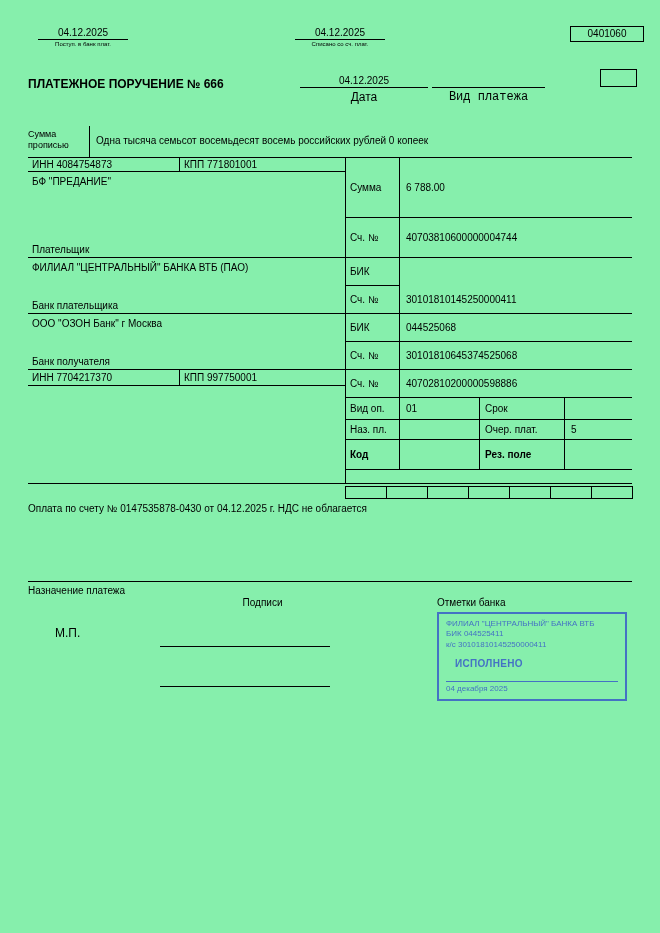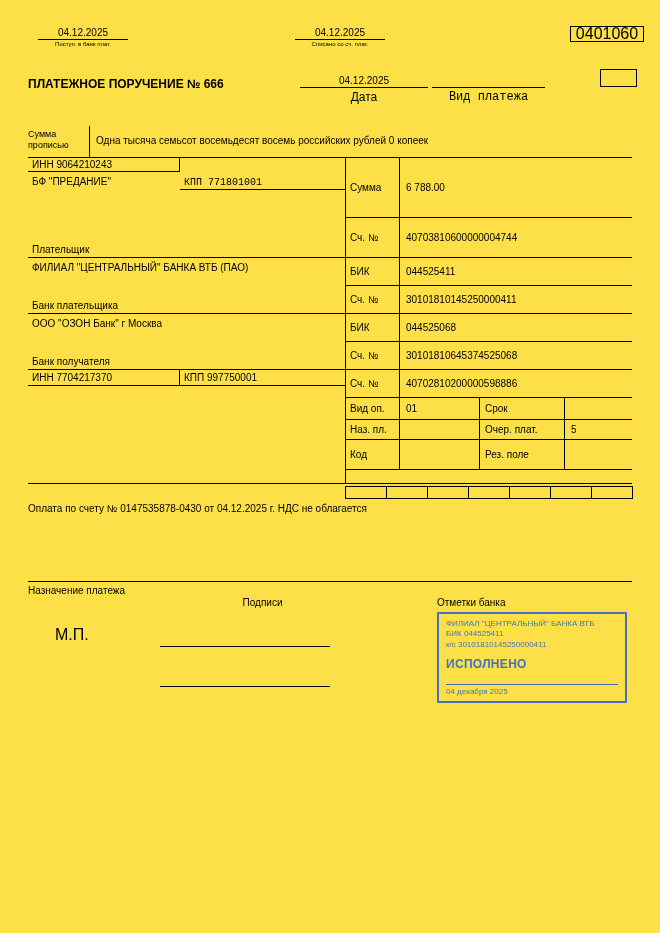--- a/index.html
+++ b/index.html
@@ -1,50 +1,50 @@
 <!DOCTYPE html>
 <html style="--stamp-color: #4472c4;"><head>
 <meta charset="utf-8">
 <style>
   :root { --line:#000; --stamp-color:#4472c4; }
   * { margin:0; padding:0; box-sizing:border-box; }
   body { margin:0; background:#fff; }
-  .page { position:relative; width:660px; height:933px; background:#fde047;
+  .page { position:relative; width:660px; height:933px; background:#86efac;
           font-family:"Liberation Sans", sans-serif; color:#000; overflow:hidden; }
   .a { position:absolute; }
 
   
   .uval { border-bottom:1px solid var(--line); text-align:center; font-size:10px; padding-bottom:1px; }
   .tinycap { font-size:6px; text-align:center; padding-top:1px; }
   .smallcap { font-size:12px; text-align:center; padding-top:2px; }
   #f-receipt { left:38px; top:27px; width:90px; }
   #f-debit   { left:295px; top:27px; width:90px; }
   #f-formcode{ left:570px; top:26px; width:74px; height:16px; border:1px solid var(--line);
-               font-size:16px; text-align:center; line-height:14px; }
+               font-size:10px; text-align:center; line-height:14px; }
 
   
   #f-title { left:28px; top:77px; font-size:12px; font-weight:bold; }
   #f-titledate { left:300px; top:75px; width:128px; }
   #f-vid { left:432px; top:75px; width:113px;font-family:Liberation Mono, monospace; }
   #f-vid .uline { height:13px; border-bottom:1px solid var(--line); }
   #f-statusbox { left:600px; top:69px; width:37px; height:18px; border:1px solid var(--line); }
 
   
   #f-sumw { left:28px; top:126px; width:604px; height:32px; border-bottom:1px solid var(--line); display:flex; }
   #sumw-label { width:62px; border-right:1px solid var(--line); font-size:9px; line-height:1.25;
                 padding:3px 2px 0 0; white-space:pre-line; }
   #sumw-text { flex:1; font-size:10px; padding:9px 0 0 6px; }
 
   
   #tbl { left:28px; top:158px; width:604px; height:326px; border-bottom:1px solid var(--line); }
   .cell { position:absolute; font-size:10px; }
   .bb { border-bottom:1px solid var(--line); }
   .br { border-right:1px solid var(--line); }
   #c-inn1 { left:0; top:0; width:152px; height:14px; line-height:13px; padding-left:4px; }
-  #c-kpp1 { left:152px; top:18px; width:165px; height:14px; line-height:13px; padding-left:4px;font-family:Liberation Mono, monospace; }
+  #c-kpp1 { left:152px; top:0; width:165px; height:14px; line-height:13px; padding-left:4px; }
   #c-payer { left:0; top:14px; width:317px; height:86px; }
   #c-pbank { left:0; top:100px; width:317px; height:56px; }
   #c-rbank { left:0; top:156px; width:317px; height:56px; }
   #c-inn2 { left:0; top:212px; width:152px; height:16px; line-height:15px; padding-left:4px; }
   #c-kpp2 { left:152px; top:212px; width:165px; height:16px; line-height:15px; padding-left:4px; }
   #c-payee { left:0; top:228px; width:317px; height:98px; }
   #c-vdiv { left:317px; top:0; width:0; height:326px; border-left:1px solid var(--line); }
   .namecell .nm { padding:4px 4px 0; }
   .namecell .cap { position:absolute; left:4px; bottom:2px; }
 
@@ -55,43 +55,43 @@
   .r2v { left:537px; width:67px;  display:flex; align-items:center; padding-left:6px; }
   .rowA { top:0;     height:60px; }
   .rowB { top:60px;  height:40px; }
   .rowC { top:100px; height:28px; }
   .rowD { top:128px; height:28px; }
   .rowE { top:156px; height:28px; }
   .rowF { top:184px; height:28px; }
   .rowG { top:212px; height:28px; }
   .rowH { top:240px; height:22px; }
   .rowI { top:262px; height:20px; }
-  .rowJ { top:282px; height:30px; }
+  .rowJ { top:282px; height:30px;font-weight:bold; }
 
   
   #strip { left:345px; top:486px; width:288px; height:13px; display:flex; }
   .strip-cell { flex:1; border:1px solid var(--line); margin-left:-1px; }
   .strip-cell:first-child { margin-left:0; }
 
   
   #purpose-text { left:28px; top:503px; width:604px; font-size:10px; }
   #purpose-line { left:28px; top:581px; width:604px; height:0; border-top:1px solid var(--line); }
   #purpose-caption { left:28px; top:585px; font-size:10px; }
 
   
   #signs-caption { left:155px; top:597px; width:215px; text-align:center; font-size:10px; }
   #marks-caption { left:437px; top:597px; width:190px; font-size:10px; }
-  #mp { left:55px; top:626px; font-size:16px; }
+  #mp { left:55px; top:626px; font-size:12px; }
   #sig1 { left:160px; top:633px; width:170px; height:14px; border-bottom:1px solid var(--line); }
   #sig2 { left:160px; top:673px; width:170px; height:14px; border-bottom:1px solid var(--line); }
 
   
   #stamp { left:437px; top:612px; width:190px; border:2px solid var(--stamp-color);
            color:var(--stamp-color); padding:5px 7px 4px; font-size:8px; line-height:1.3; }
-  #stamp-status { font-size:12px; font-weight:bold; margin-top:7px; letter-spacing:.3px; }
+  #stamp-status { font-size:10px; font-weight:bold; margin-top:7px; letter-spacing:.3px;margin-left:9px; }
   #stamp-datewrap { margin-top:11px; border-top:1px solid var(--stamp-color); padding-top:2px; }
 </style>
 </head>
 <body>
 
 <div class="page">
 
   <div class="a" id="f-receipt">
     <div class="uval">04.12.2025</div>
     <div class="tinycap">Поступ. в банк плат.</div>
@@ -116,21 +116,21 @@
   </div>
   <div class="a" id="f-statusbox"></div>
 
   <div class="a" id="f-sumw">
     <div id="sumw-label">Сумма
 прописью</div>
     <div id="sumw-text">Одна тысяча семьсот восемьдесят восемь российских рублей 0 копеек</div>
   </div>
 
   <div class="a" id="tbl">
-    <div class="cell br bb" id="c-inn1">ИНН 9064210243</div>
+    <div class="cell br bb" id="c-inn1">ИНН 4084754873</div>
     <div class="cell bb" id="c-kpp1">КПП 771801001</div>
 
     <div class="cell bb namecell" id="c-payer">
       <div class="nm">БФ "ПРЕДАНИЕ"</div>
       <div class="cap">Плательщик</div>
     </div>
     <div class="cell bb namecell" id="c-pbank">
       <div class="nm">ФИЛИАЛ "ЦЕНТРАЛЬНЫЙ" БАНКА ВТБ (ПАО)</div>
       <div class="cap">Банк плательщика</div>
     </div>
@@ -142,21 +142,20 @@
     <div class="cell bb" id="c-kpp2">КПП 997750001</div>
     <div class="cell" id="c-vdiv"></div>
 
     <div class="cell rl rowA br bb">Сумма</div>
     <div class="cell rv rowA bb">6 788.00</div>
 
     <div class="cell rl rowB br bb">Сч. №</div>
     <div class="cell rv rowB bb">40703810600000004744</div>
 
     <div class="cell rl rowC br bb">БИК</div>
-    <div class="cell rv rowC bb">044525411</div>
 
     <div class="cell rl rowD br bb">Сч. №</div>
     <div class="cell rv rowD bb">30101810145250000411</div>
 
     <div class="cell rl rowE br bb">БИК</div>
     <div class="cell rv rowE bb">044525068</div>
 
     <div class="cell rl rowF br bb">Сч. №</div>
     <div class="cell rv rowF bb">30101810645374525068</div>
 

